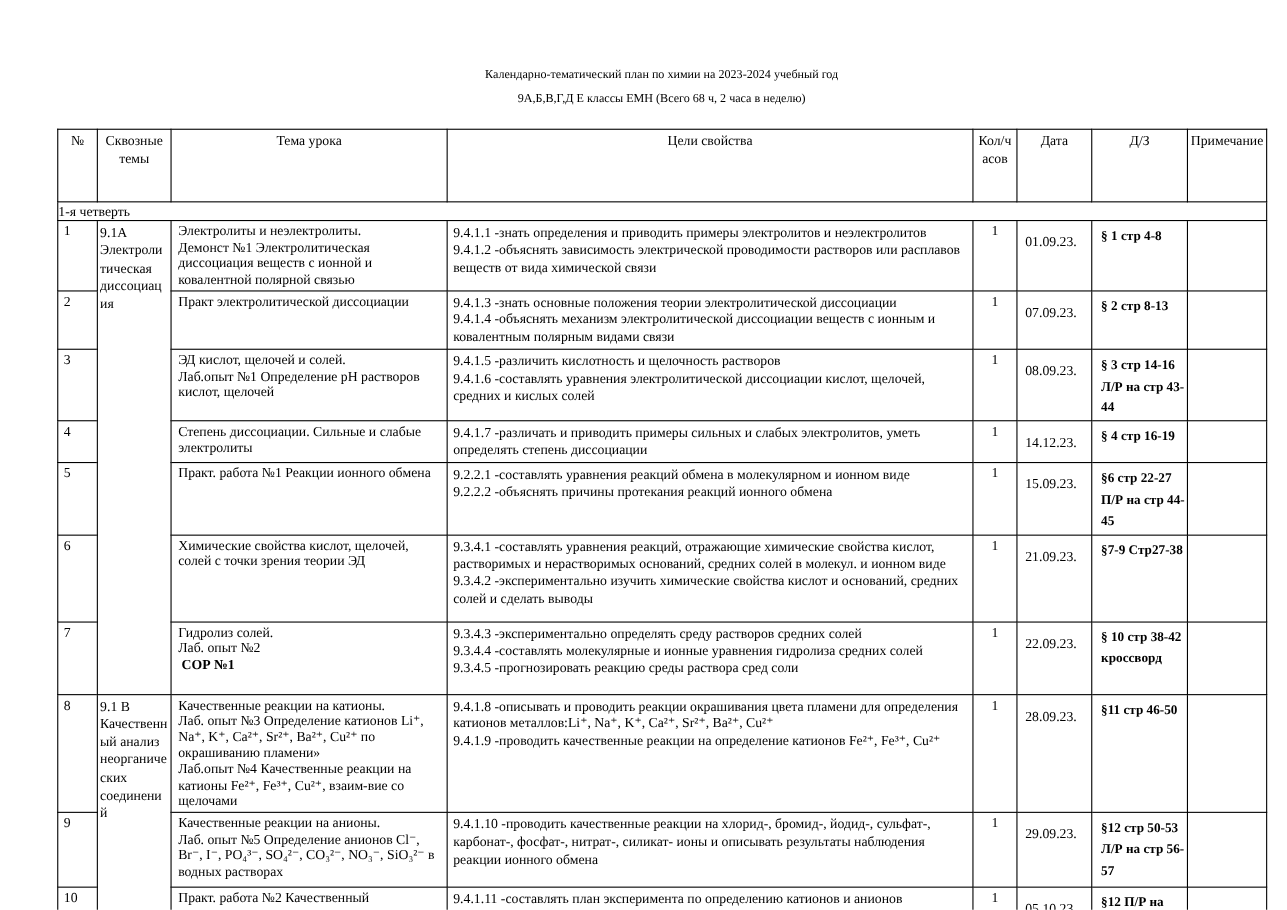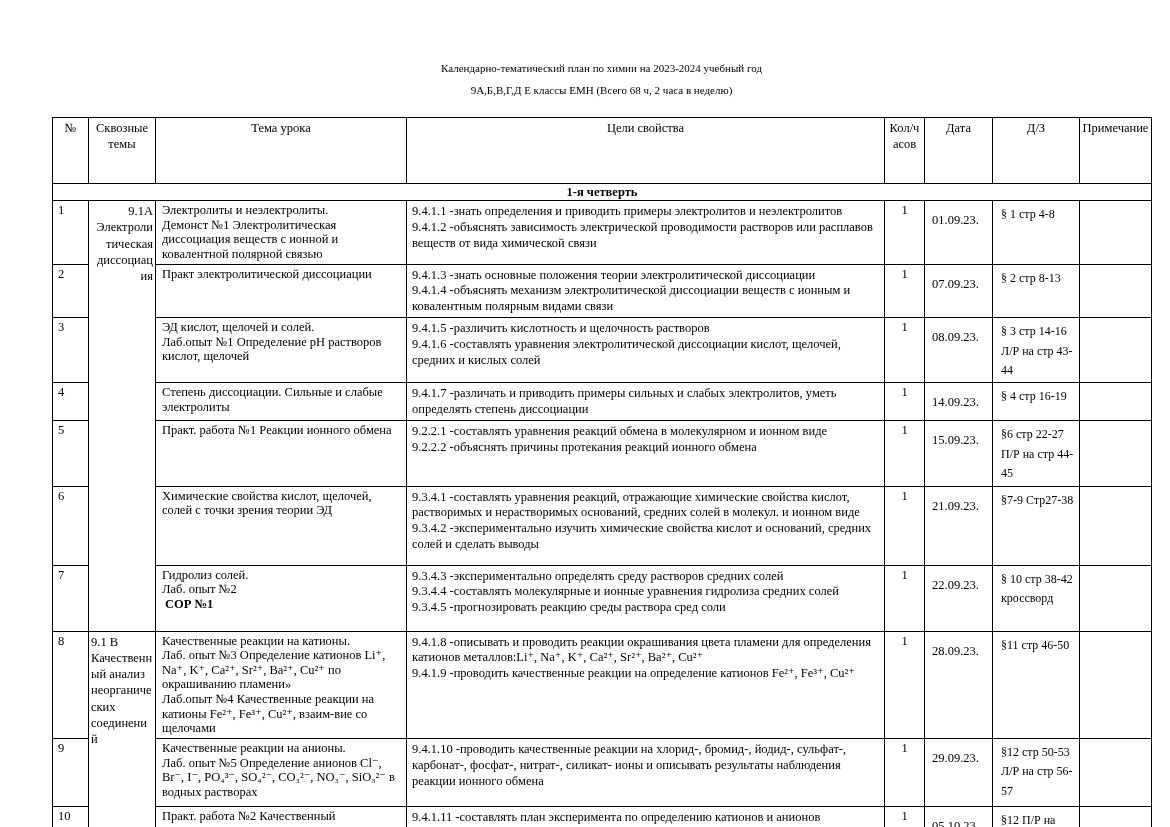--- a/index.html
+++ b/index.html
@@ -38,44 +38,45 @@
     overflow-wrap: break-word;
     line-height: 1.3;
   }
   th.break-hard { word-break: break-all; }
   td.num { padding: 2px 0 2px 5px; }
   td.theme {
     padding: 2px 2px;
     overflow-wrap: break-word;
     line-height: 1.3;
   }
-  td.theme.center { text-align: right; }
+  td.theme.center { text-align: left; }
   td.topic {
     padding: 2px 4px 2px 6px;
     white-space: pre-line;
     line-height: 1.17;
     margin-left: 44px;
   }
   td.goals {
     padding: 3px 4px 2px 5px;
     white-space: pre-line;
     line-height: 1.27;
   }
   td.hours { text-align: center; padding: 2px 0; }
   td.date { padding: 12px 2px 2px 7px; }
   td.hw {
     padding: 4px 2px 2px 8px;
     font-size: 12px;
     line-height: 1.62;
     overflow-wrap: break-word;
+    font-weight: bold;
   }
   td.note { padding: 2px; }
   tr.quarter td {
-    text-align: center;
-    font-weight: bold;
+    text-align: left;
+    font-weight: normal;
     padding: 0;
     line-height: 16px;
   }
   .bold-inline { font-weight: bold; padding-left: 3px; }
 </style>
 </head>
 <body>
 
 <div class="page">
   <div class="title">
@@ -145,21 +146,21 @@
         <td class="date">08.09.23.</td>
         <td class="hw">§ 3 стр 14-16 Л/Р на стр 43-44</td>
         <td class="note"></td>
       </tr>
 
       <tr style="height:32px">
         <td class="num">4</td>
         <td class="topic">Степень диссоциации. Сильные и слабые электролиты</td>
         <td class="goals">9.4.1.7 -различать и приводить примеры сильных и слабых электролитов, уметь определять степень диссоциации</td>
         <td class="hours">1</td>
-        <td class="date">14.09.23.</td>
+        <td class="date">14.12.23.</td>
         <td class="hw">§ 4 стр 16-19</td>
         <td class="note"></td>
       </tr>
 
       <tr style="height:53px">
         <td class="num">5</td>
         <td class="topic">Практ. работа №1 Реакции ионного обмена</td>
         <td class="goals">9.2.2.1 -составлять уравнения реакций обмена в молекулярном и ионном виде
 9.2.2.2 -объяснять причины протекания реакций ионного обмена</td>
         <td class="hours">1</td>

